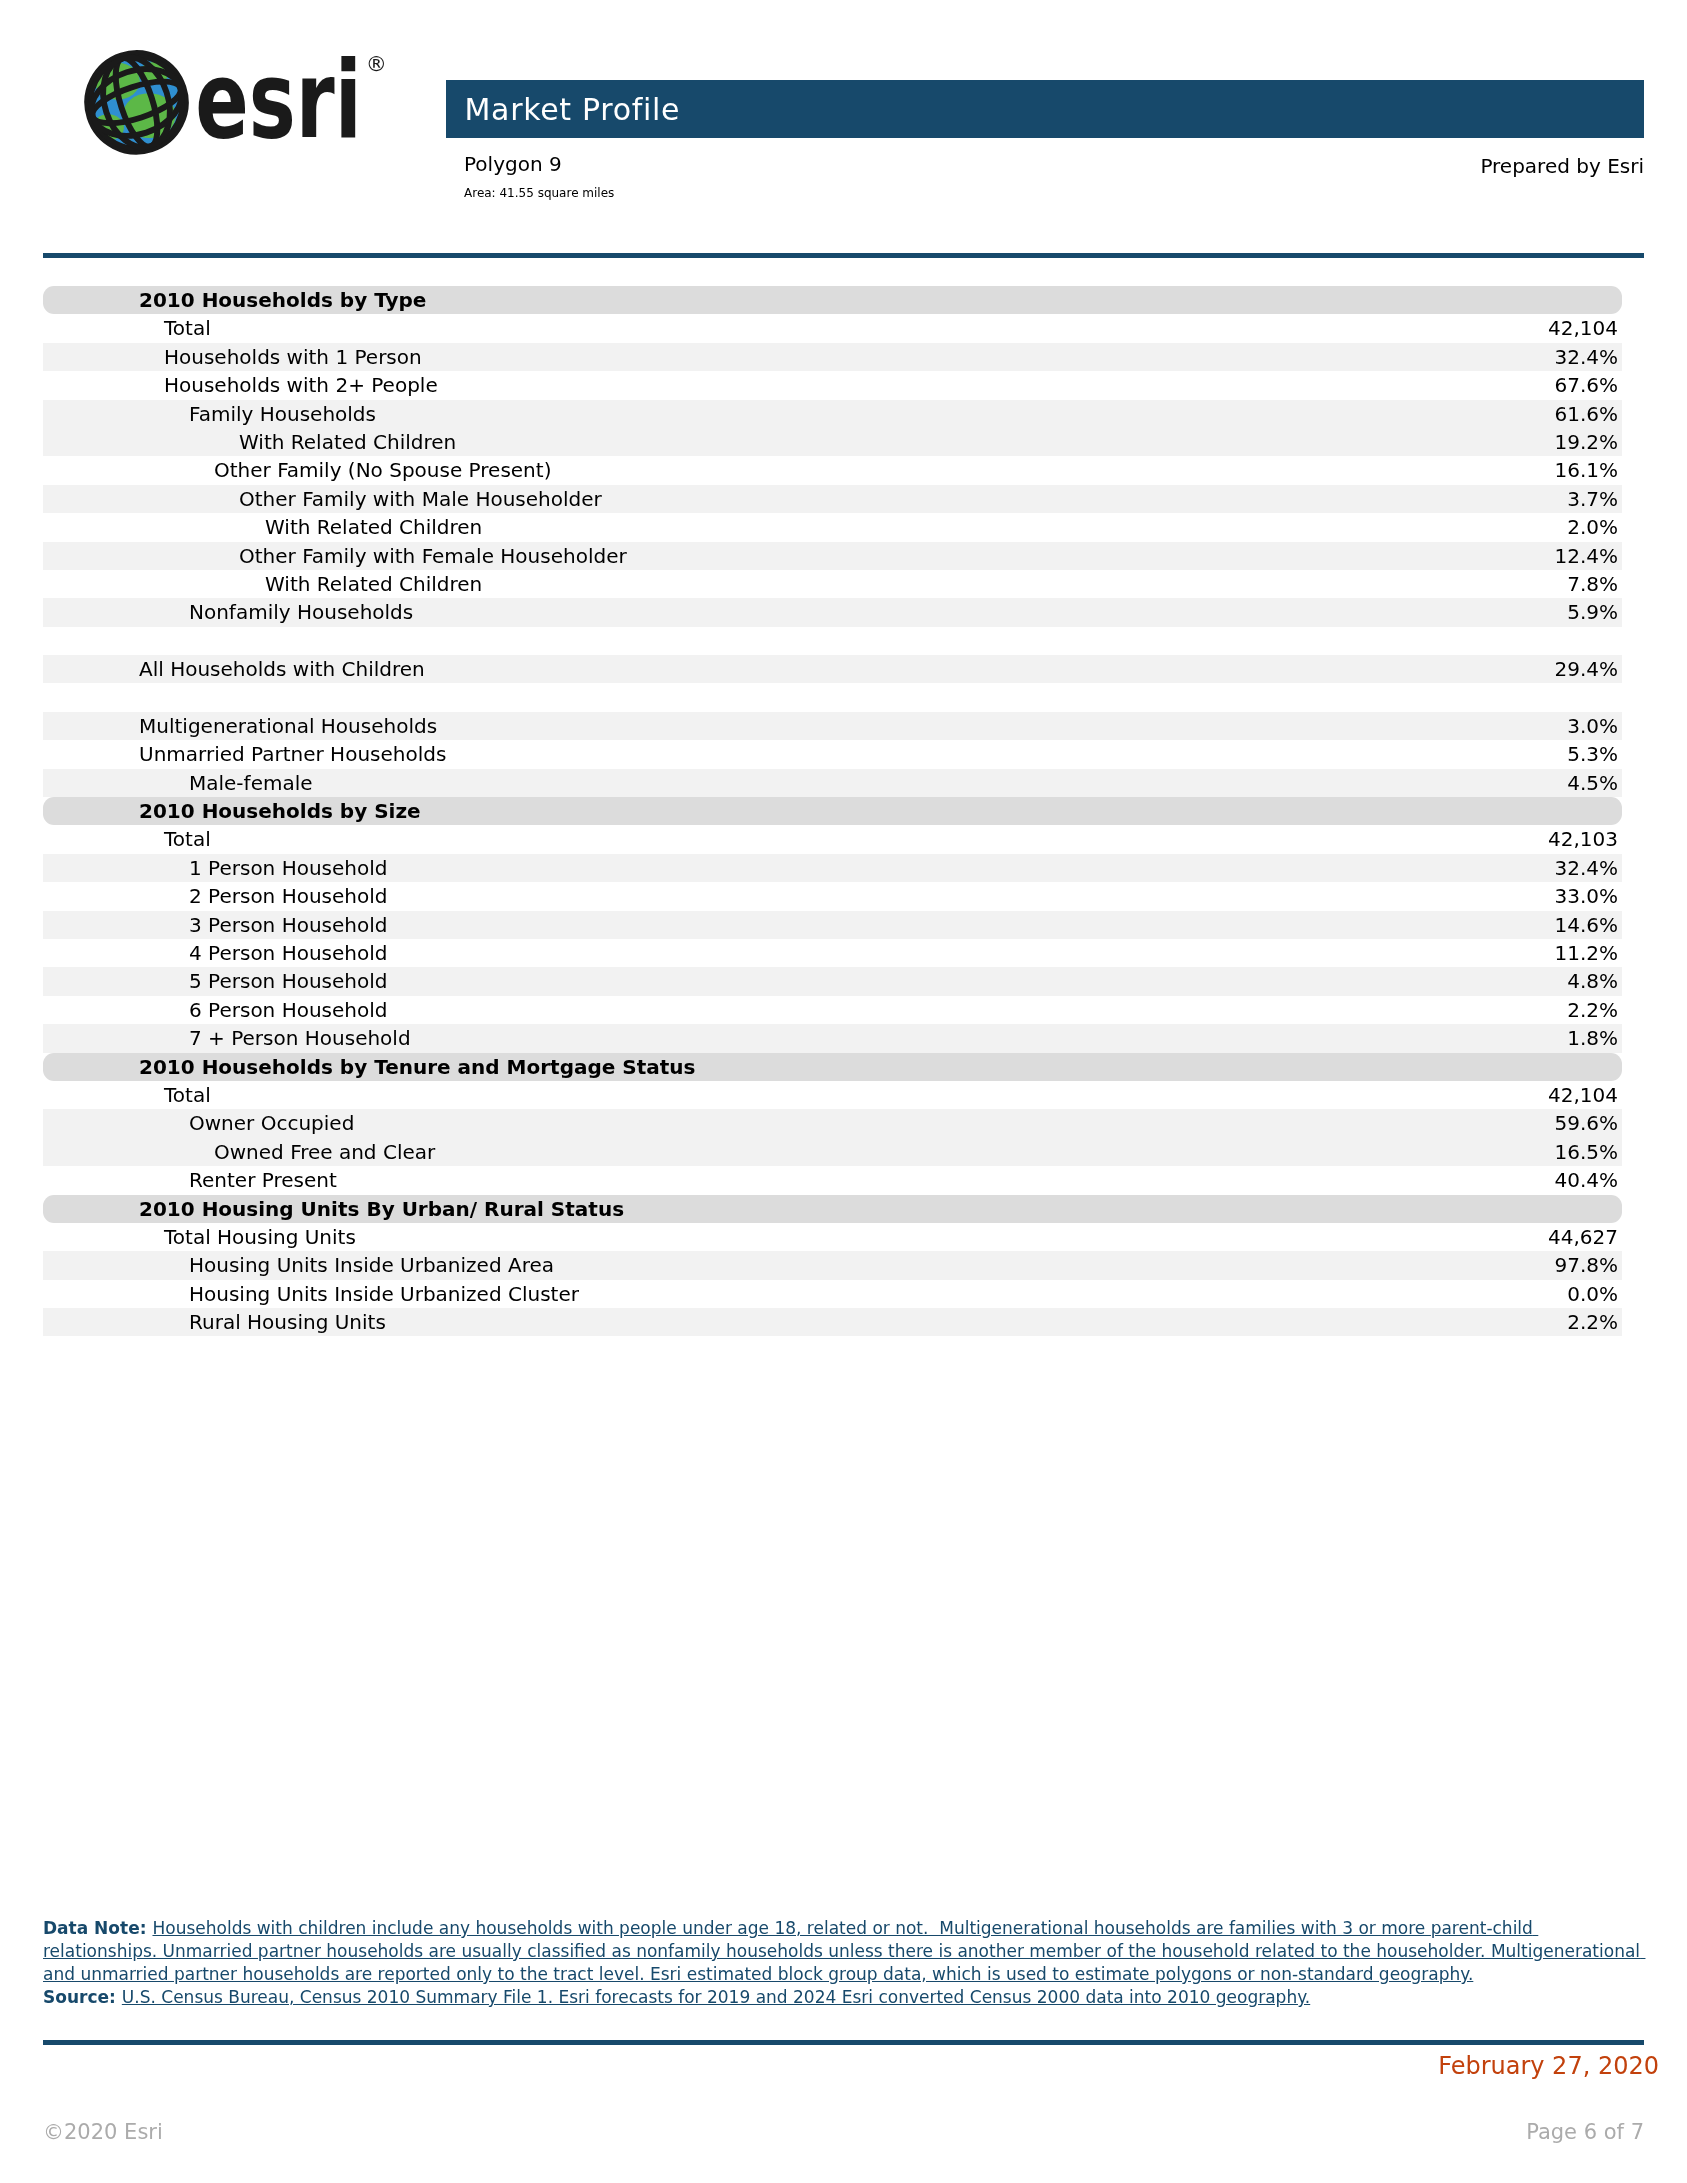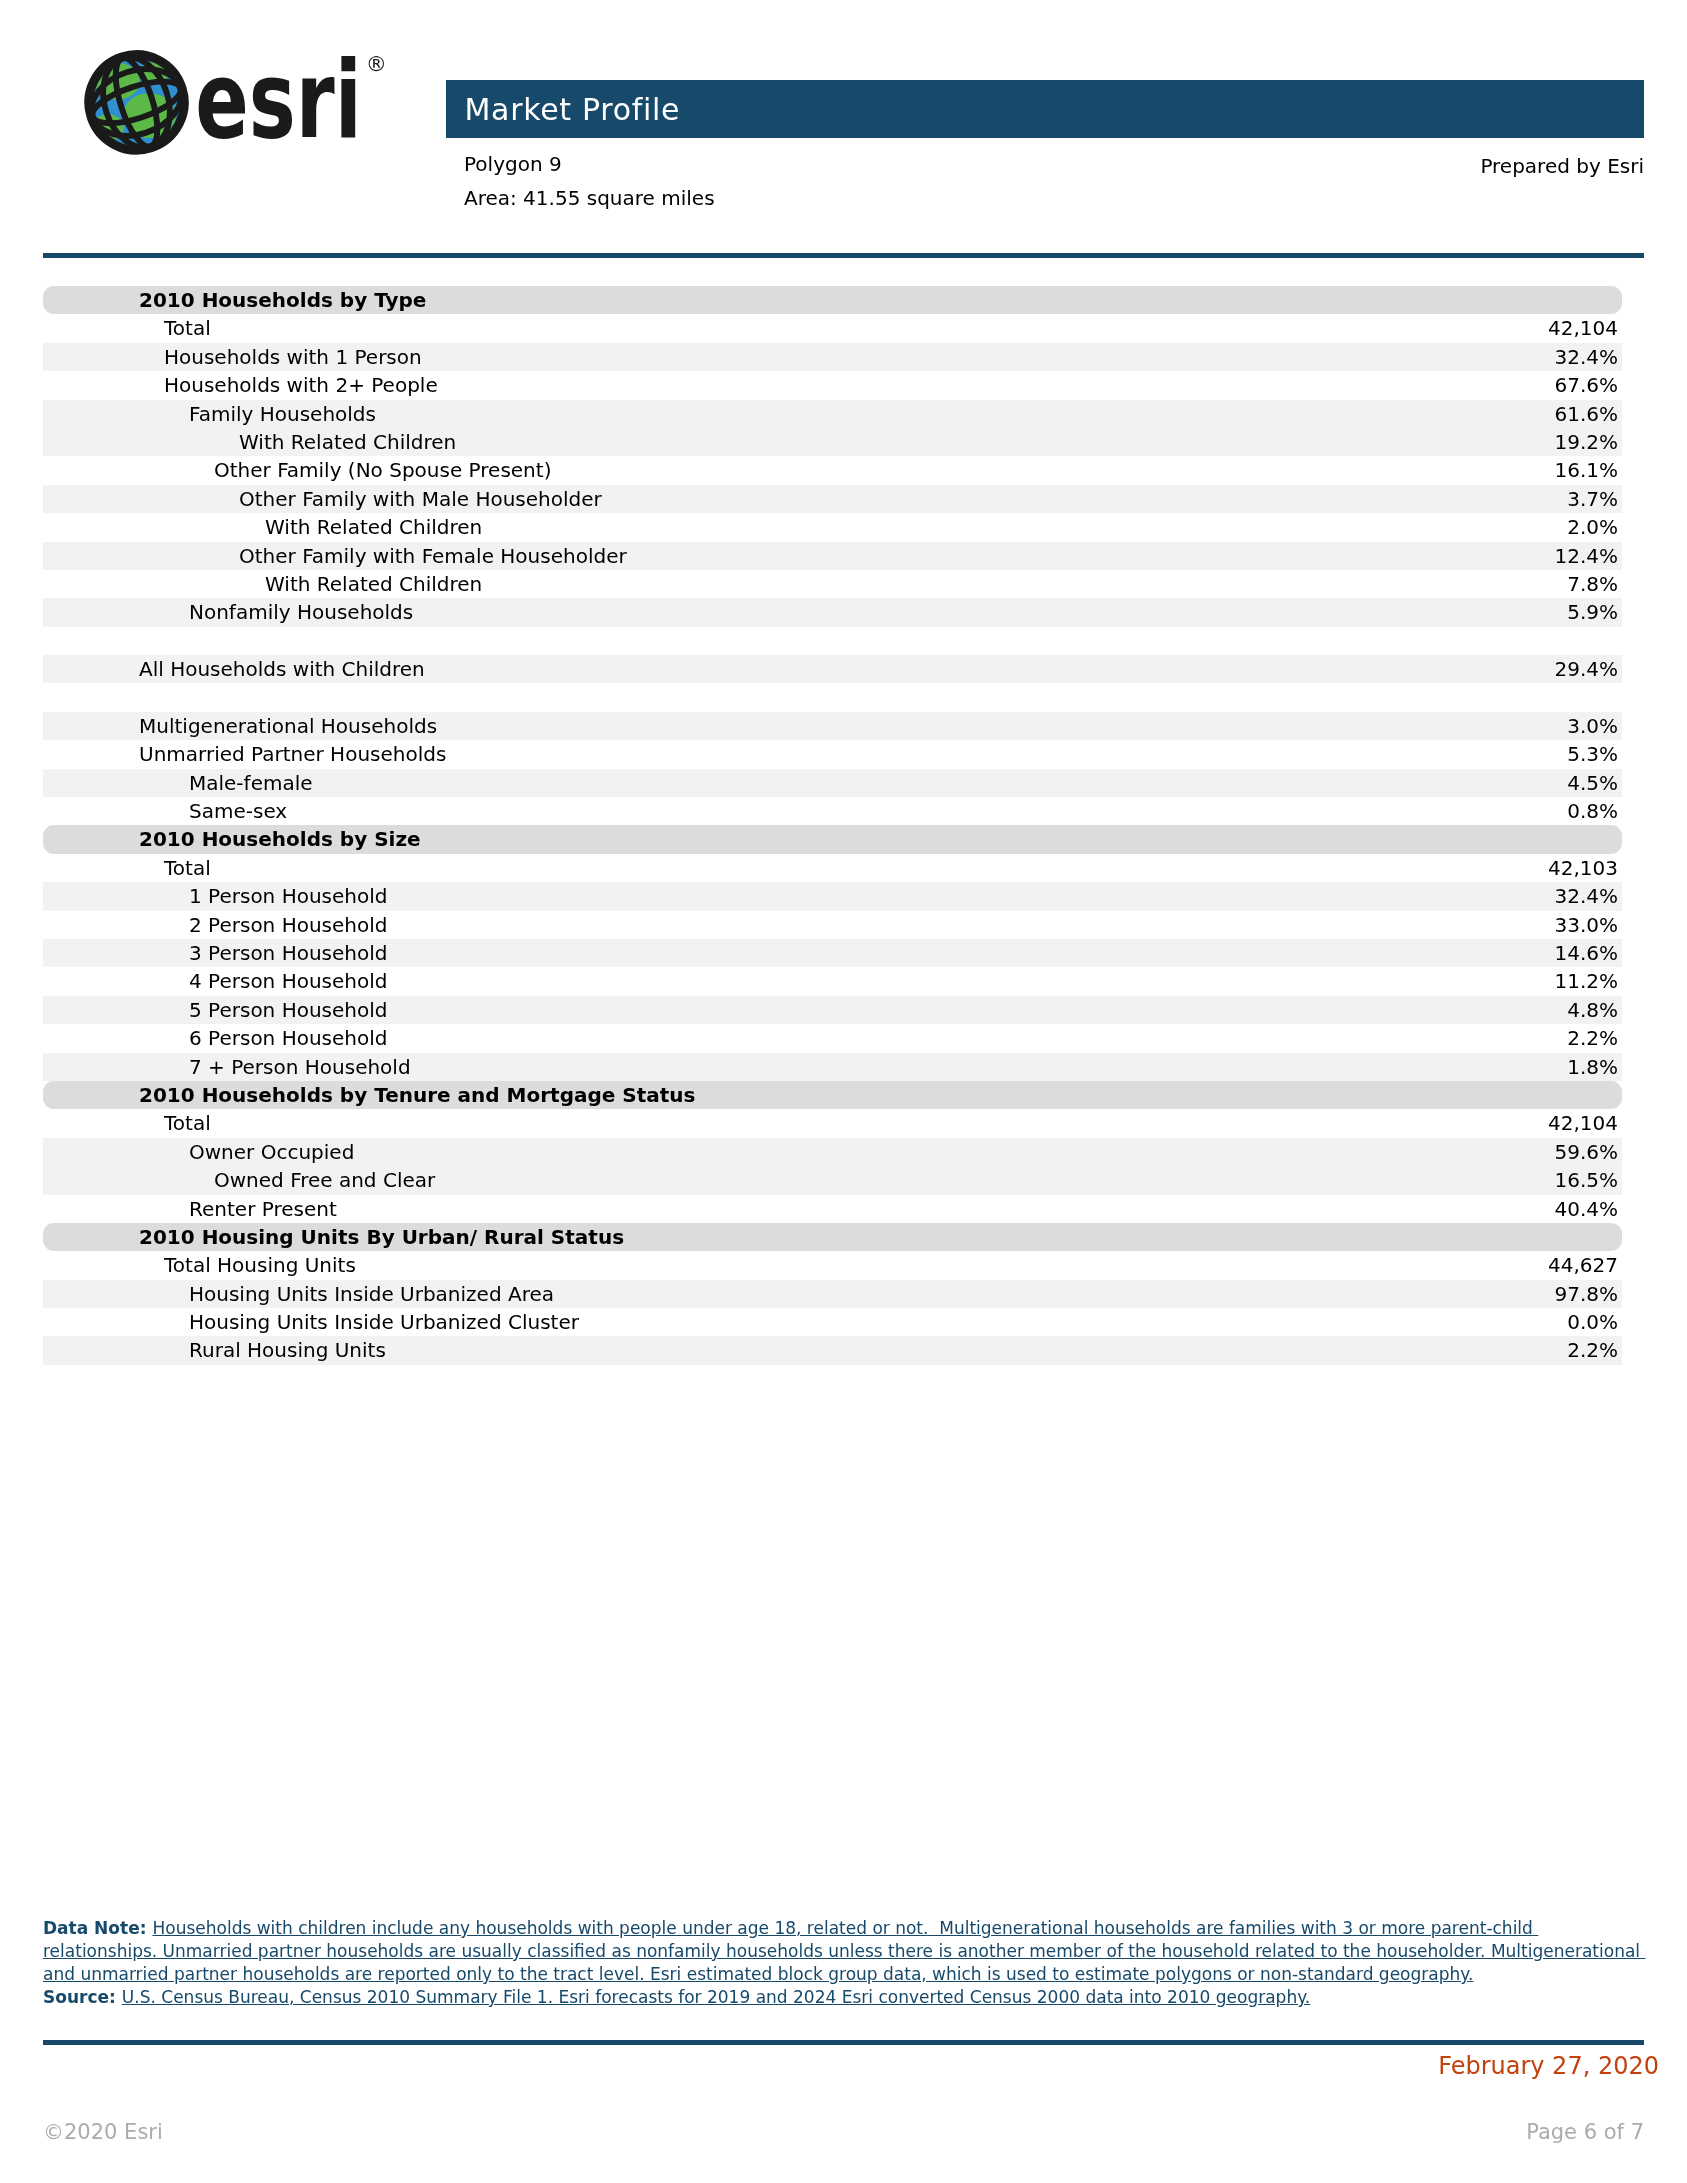--- a/index.html
+++ b/index.html
@@ -25,21 +25,21 @@
     background: var(--navy, #17496B);
     display: flex; align-items: center;
   }
   .banner-title {
     color: #ffffff;
     font-size: 30px;
     padding-left: 18.5px;
     letter-spacing: 0.7px;
   }
   .subtitle-1 { position: absolute; left: 464px; top: 152px; font-size: 20px; }
-  .subtitle-2 { position: absolute; left: 464px; top: 186px; font-size: 20px; }
+  .subtitle-2 { position: absolute; left: 464px; top: 186px; font-size: 12px; }
   .prepared-by { position: absolute; right: 43px; top: 154px; font-size: 20px; }
   .rule { position: absolute; left: 43px; width: 1601px; height: 5.3px; background: var(--navy, #17496B); }
   .rule-top { top: 253px; }
   .rule-bottom { top: 2040px; }
   
   .stats-table {
     position: absolute;
     left: 43px; top: 286px;
     width: 1579px;
   }
@@ -192,24 +192,20 @@
         <span class="t-value">3.0%</span>
       </div>
       <div class="t-row">
         <span class="t-label" style="padding-left: 96px;">Unmarried Partner Households</span>
         <span class="t-value">5.3%</span>
       </div>
       <div class="t-row shaded">
         <span class="t-label" style="padding-left: 146px;">Male-female</span>
         <span class="t-value">4.5%</span>
       </div>
-      <div class="t-row">
-        <span class="t-label" style="padding-left: 146px;">Same-sex</span>
-        <span class="t-value">0.8%</span>
-      </div>
       <div class="t-header">2010 Households by Size</div>
       <div class="t-row">
         <span class="t-label" style="padding-left: 121px;">Total</span>
         <span class="t-value">42,103</span>
       </div>
       <div class="t-row shaded">
         <span class="t-label" style="padding-left: 146px;">1 Person Household</span>
         <span class="t-value">32.4%</span>
       </div>
       <div class="t-row">

